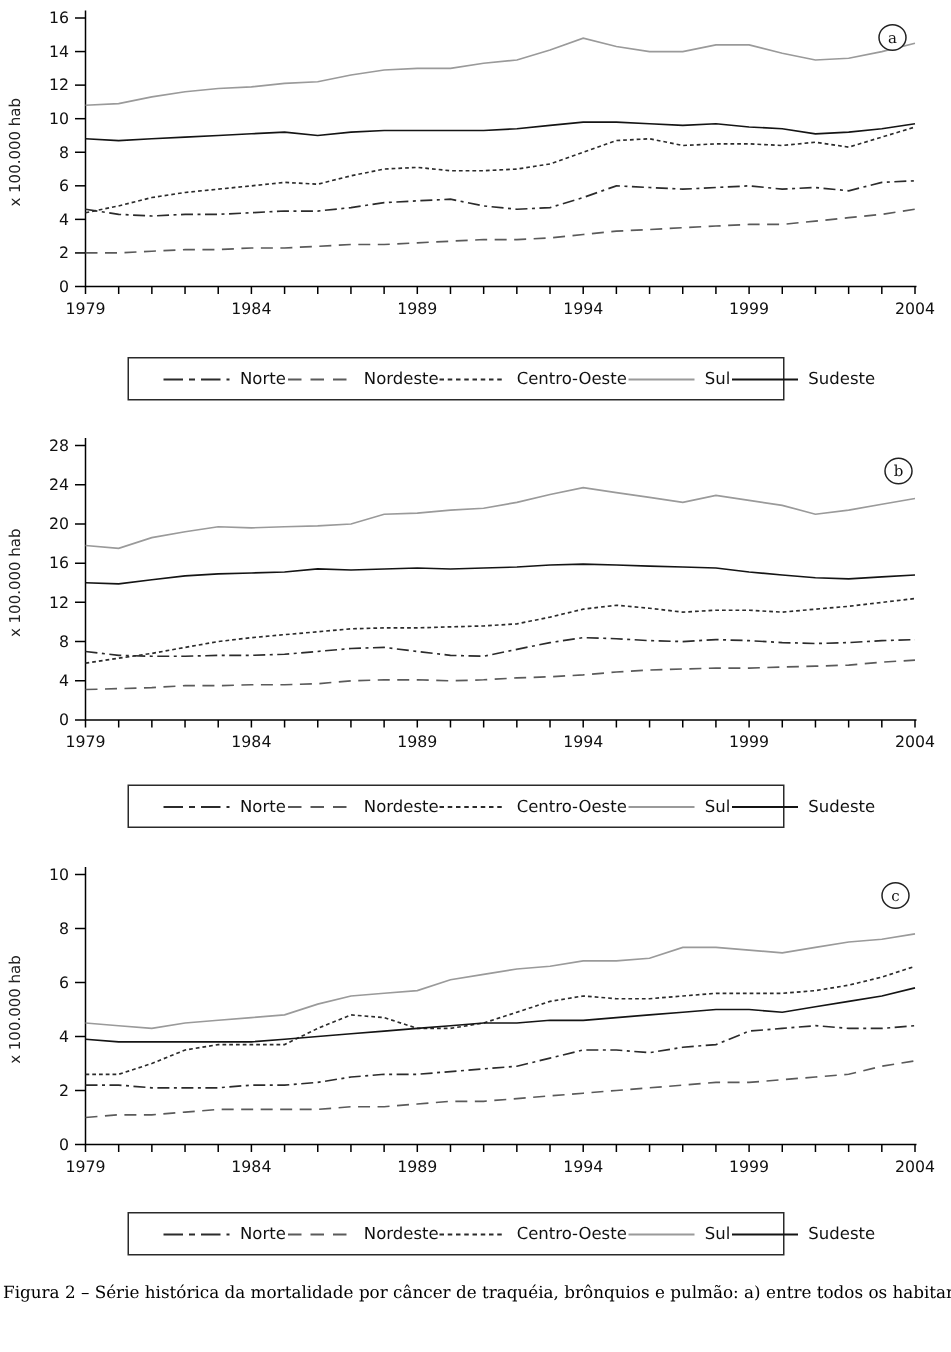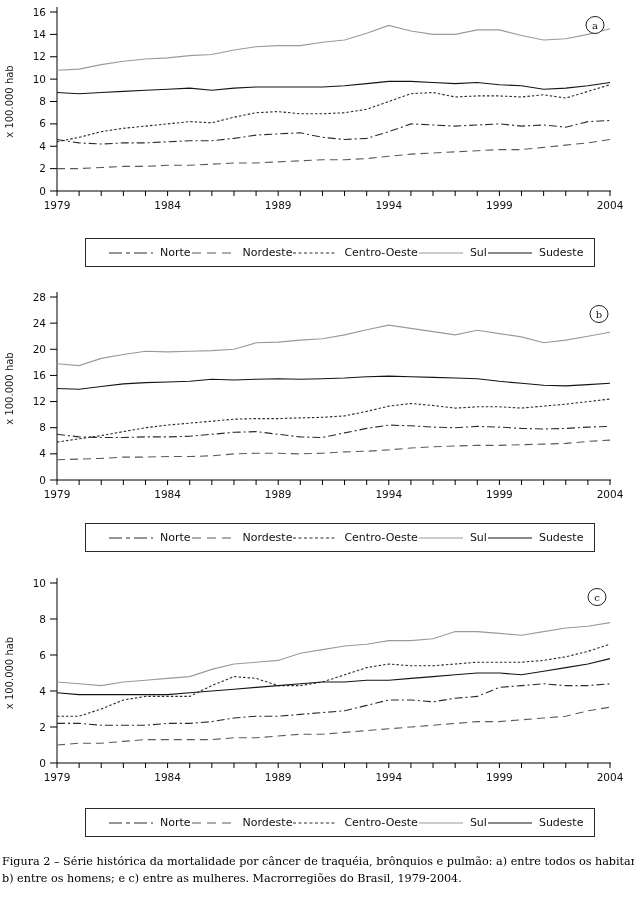--- a/index.html
+++ b/index.html
@@ -2,21 +2,21 @@
 <html><head>
 <meta charset="utf-8">
 <style>
   html,body{margin:0;padding:0;background:#fff;}
   #figure{position:relative;width:634px;height:901px;background:#fff;overflow:hidden;
           font-family:"DejaVu Sans",sans-serif;color:#111;}
   svg.chart{position:absolute;left:0;display:block;}
   #chart-a{top:0;}
   #chart-b{top:285px;}
   #chart-c{top:570px;}
-  .legend{position:absolute;left:85px;width:510px;height:29px;border:1px solid #2a2a2a;
+  .legend{position:absolute;left:85px;width:438px;height:29px;border:1px solid #2a2a2a;
           box-sizing:border-box;display:flex;align-items:center;justify-content:space-between;
           padding:0 22px;font-size:11px;color:#111;background:#fff;}
   #legend-a{top:238px;} #legend-b{top:523px;} #legend-c{top:808px;}
   .legend .item{display:flex;align-items:center;gap:6px;white-space:nowrap;}
   .legend svg{display:block;}
   svg text.tick{font-size:10.5px;fill:#111;font-family:"DejaVu Sans",sans-serif;}
   svg text.ylab{font-size:10px;fill:#222;font-family:"DejaVu Sans",sans-serif;}
   svg text.panel{font-size:10px;fill:#111;font-family:"DejaVu Serif",serif;}
   .caption{position:absolute;top:853px;left:2px;width:632px;
            font-family:"DejaVu Serif",serif;font-size:11.2px;line-height:1.55;color:#000;}
@@ -297,16 +297,15 @@
       <span class="item">
         <svg width="46" height="10">
           <line x1="1" y1="5" x2="45" y2="5" stroke="#141414" stroke-width="1.2"></line>
         </svg>
         <span>Sudeste</span>
       </span>
     </div>
 
   <div class="caption">
     <div><b>Figura 2 –</b><span> Série histórica da mortalidade por câncer de traquéia, brônquios e pulmão: a) entre todos os habitantes;</span></div>
-    <div>b) entre os homens; e c) entre as mulheres. Macrorregiões do Brasil, 1979-2004.</div>
   </div>
 
 </div>
 
 </body></html>

